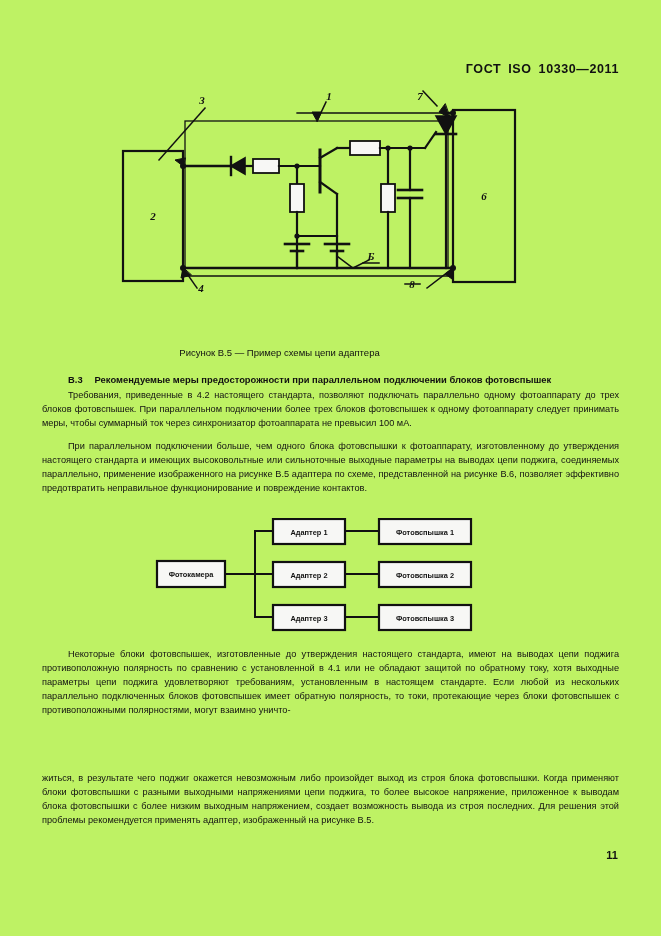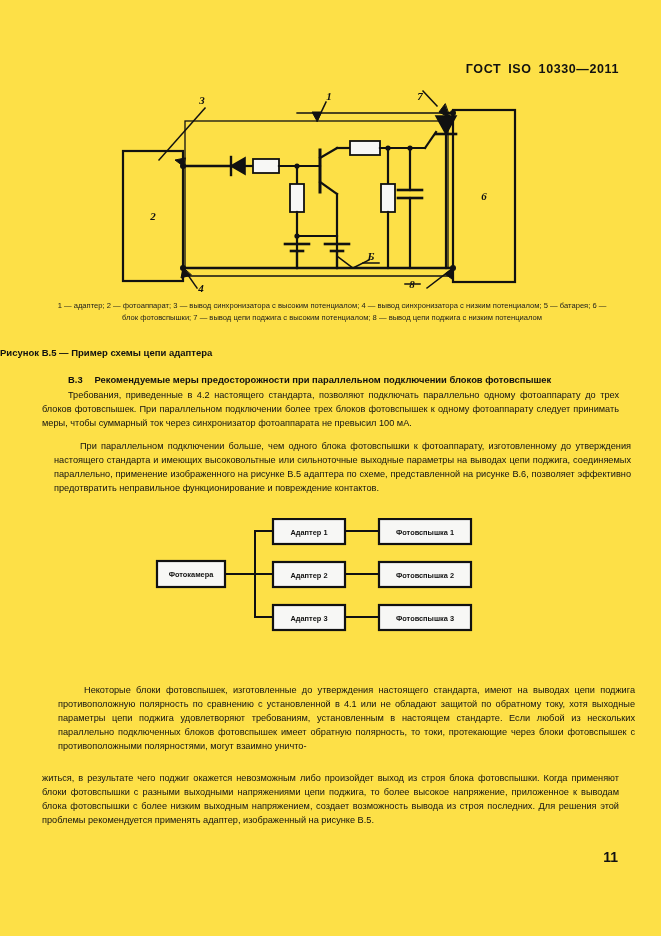--- a/index.html
+++ b/index.html
@@ -4,21 +4,21 @@
 <style>
   html, body {
     margin: 0;
     padding: 0;
     background: #8a8a8a;
   }
   .page {
     position: relative;
     width: 661px;
     height: 936px;
-    background: #fde047;
+    background: #bef264;
     margin: 0 auto;
     overflow: hidden;
     font-family: "Liberation Sans", sans-serif;
     color: #111;
     box-sizing: border-box;
   }
   .header {
     position: absolute;
     top: 62px;
     right: 42px;
@@ -48,23 +48,23 @@
     width: 560px;
     font-size: 7.6px;
     line-height: 1.62;
     text-align: center;
     color: #1b1b1b;
   }
 
   .fig-caption {
     position: absolute;
     width: 559px;
+    text-align: center;
     font-size: 9.5px;
     color: #111;
-    font-weight: bold;
   }
   #cap-b5 { top: 347px; }
   #cap-b6 { top: 650px; }
 
   
   .section-head {
     position: absolute;
     left: 68px;
     top: 373px;
     width: 540px;
@@ -78,22 +78,22 @@
     position: absolute;
     left: 42px;
     width: 577px;
     font-size: 9.2px;
     line-height: 1.52;
     text-align: justify;
     color: #111;
   }
   .para p { margin: 0; text-indent: 26px; }
   #p1 { top: 389px; }
-  #p2 { top: 440px; margin-left: 12px; }
-  #p3 { top: 684px; margin-left: 16px; }
+  #p2 { top: 440px; }
+  #p3 { top: 648px; }
   #p4 { top: 772px; }
   #p5 { top: 818px; }
 
   
   .fig-b6 {
     position: absolute;
     left: 155px;
     top: 518px;
     width: 340px;
     height: 115px;
@@ -103,21 +103,21 @@
     font-family: "Liberation Sans", sans-serif;
     font-size: 7.4px;
     font-weight: bold;
     fill: #111;
   }
 
   .page-number {
     position: absolute;
     right: 43px;
     top: 849px;
-    font-size: 14px;
+    font-size: 11px;
     font-weight: bold;
   }
 
   .sch-line { stroke: #111; fill: none; }
   .sch-txt {
     font-family: "Liberation Serif", serif;
     font-size: 11px;
     font-style: italic;
     font-weight: bold;
     fill: #111;
@@ -224,21 +224,20 @@
       <text class="sch-txt" x="224" y="12" text-anchor="middle">1</text>
       <text class="sch-txt" x="315" y="12" text-anchor="middle">7</text>
       <text class="sch-txt" x="96" y="204" text-anchor="middle">4</text>
       <text class="sch-txt" x="307" y="200" text-anchor="middle">8</text>
       <text class="sch-txt" x="48" y="132" text-anchor="middle">2</text>
       <text class="sch-txt" x="379" y="112" text-anchor="middle">6</text>
       <text class="sch-txt" x="266" y="172" text-anchor="middle">Б</text>
     </svg>
   </div>
 
-  <div class="fig-legend">1 — адаптер; 2 — фотоаппарат; 3 — вывод синхронизатора с высоким потенциалом; 4 — вывод синхронизатора с низким потенциалом; 5 — батарея; 6 — блок фотовспышки; 7 — вывод цепи поджига с высоким потенциалом; 8 — вывод цепи поджига с низким потенциалом</div>
 
   <div class="fig-caption" id="cap-b5">Рисунок  В.5 — Пример схемы цепи адаптера</div>
 
   <div class="section-head">
     <span class="sn">В.3</span><span>Рекомендуемые меры предосторожности при параллельном подключении блоков фотовспышек</span>
   </div>
 
   <div class="para" id="p1">
     <p>Требования, приведенные в 4.2 настоящего стандарта, позволяют подключать параллельно одному фотоаппарату до трех блоков фотовспышек. При параллельном подключении более трех блоков фотовспышек к одному фотоаппарату следует принимать меры, чтобы суммарный ток через синхронизатор фотоаппарата не превысил 100 мА.</p>
   </div>

